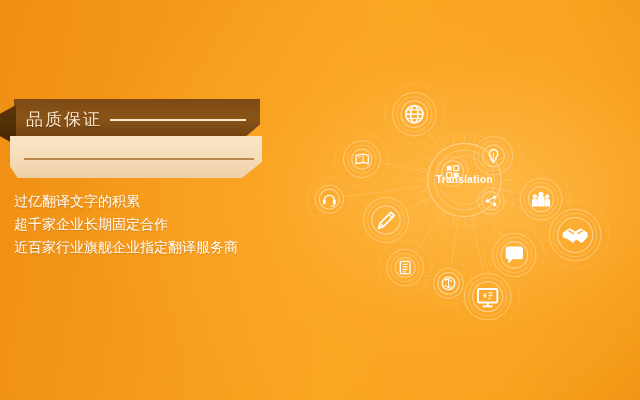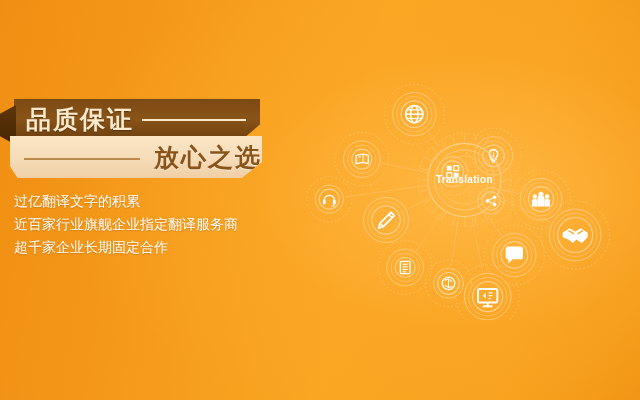--- a/index.html
+++ b/index.html
@@ -44,21 +44,21 @@
     clip-path:polygon(0 22%, 100% 0, 100% 100%, 0 78%);
   }
   #ribbon-bottom{
     left:10px;top:37px;width:252px;height:42px;
     background:linear-gradient(180deg,#fae6c4 0%,#f7debb 45%,#efcfa6 100%);
     clip-path:polygon(0 0, 100% 0, 100% 62%, 92% 100%, 3% 100%, 0 72%);
     box-shadow:0 1px 2px rgba(120,60,0,0.22);
   }
 
   .ribbon-title{
-    font-size:25px;letter-spacing:2px;font-weight:700;white-space:nowrap;
+    font-size:17px;letter-spacing:2px;font-weight:400;white-space:nowrap;
     font-family:"DejaVu Sans","Liberation Sans",sans-serif;
   }
   #ribbon-top .ribbon-title{color:#fbe9cb;margin-left:12px;text-shadow:0 1px 1px rgba(40,20,0,.45);}
   #ribbon-bottom .ribbon-title{color:#8a5418;margin-left:6px;text-shadow:0 1px 0 rgba(255,255,255,.5);}
 
   .rule{height:2px;flex:1;}
   #rule-top{background:#fbe9cb;margin:0 14px 0 8px;margin-top:2px;}
   #rule-bottom{background:#b98a4b;margin:0 8px 0 14px;margin-top:4px;}
 
   
@@ -286,24 +286,23 @@
   <div id="ribbon-block">
 
     <div class="ribbon" id="ribbon-top">
       <span class="ribbon-title">品质保证</span>
       <span class="rule" id="rule-top"></span>
     </div>
     <div id="ribbon-top-fold"></div>
 
     <div class="ribbon" id="ribbon-bottom">
       <span class="rule" id="rule-bottom"></span>
-      <span class="ribbon-title">放心之选</span>
     </div>
 
   </div>
 
   <div id="bullets">
     <div class="bullet">过亿翻译文字的积累</div>
+    <div class="bullet">超千家企业长期固定合作</div>
     <div class="bullet">近百家行业旗舰企业指定翻译服务商</div>
-    <div class="bullet">超千家企业长期固定合作</div>
   </div>
 
 </div>
 
 </body></html>

